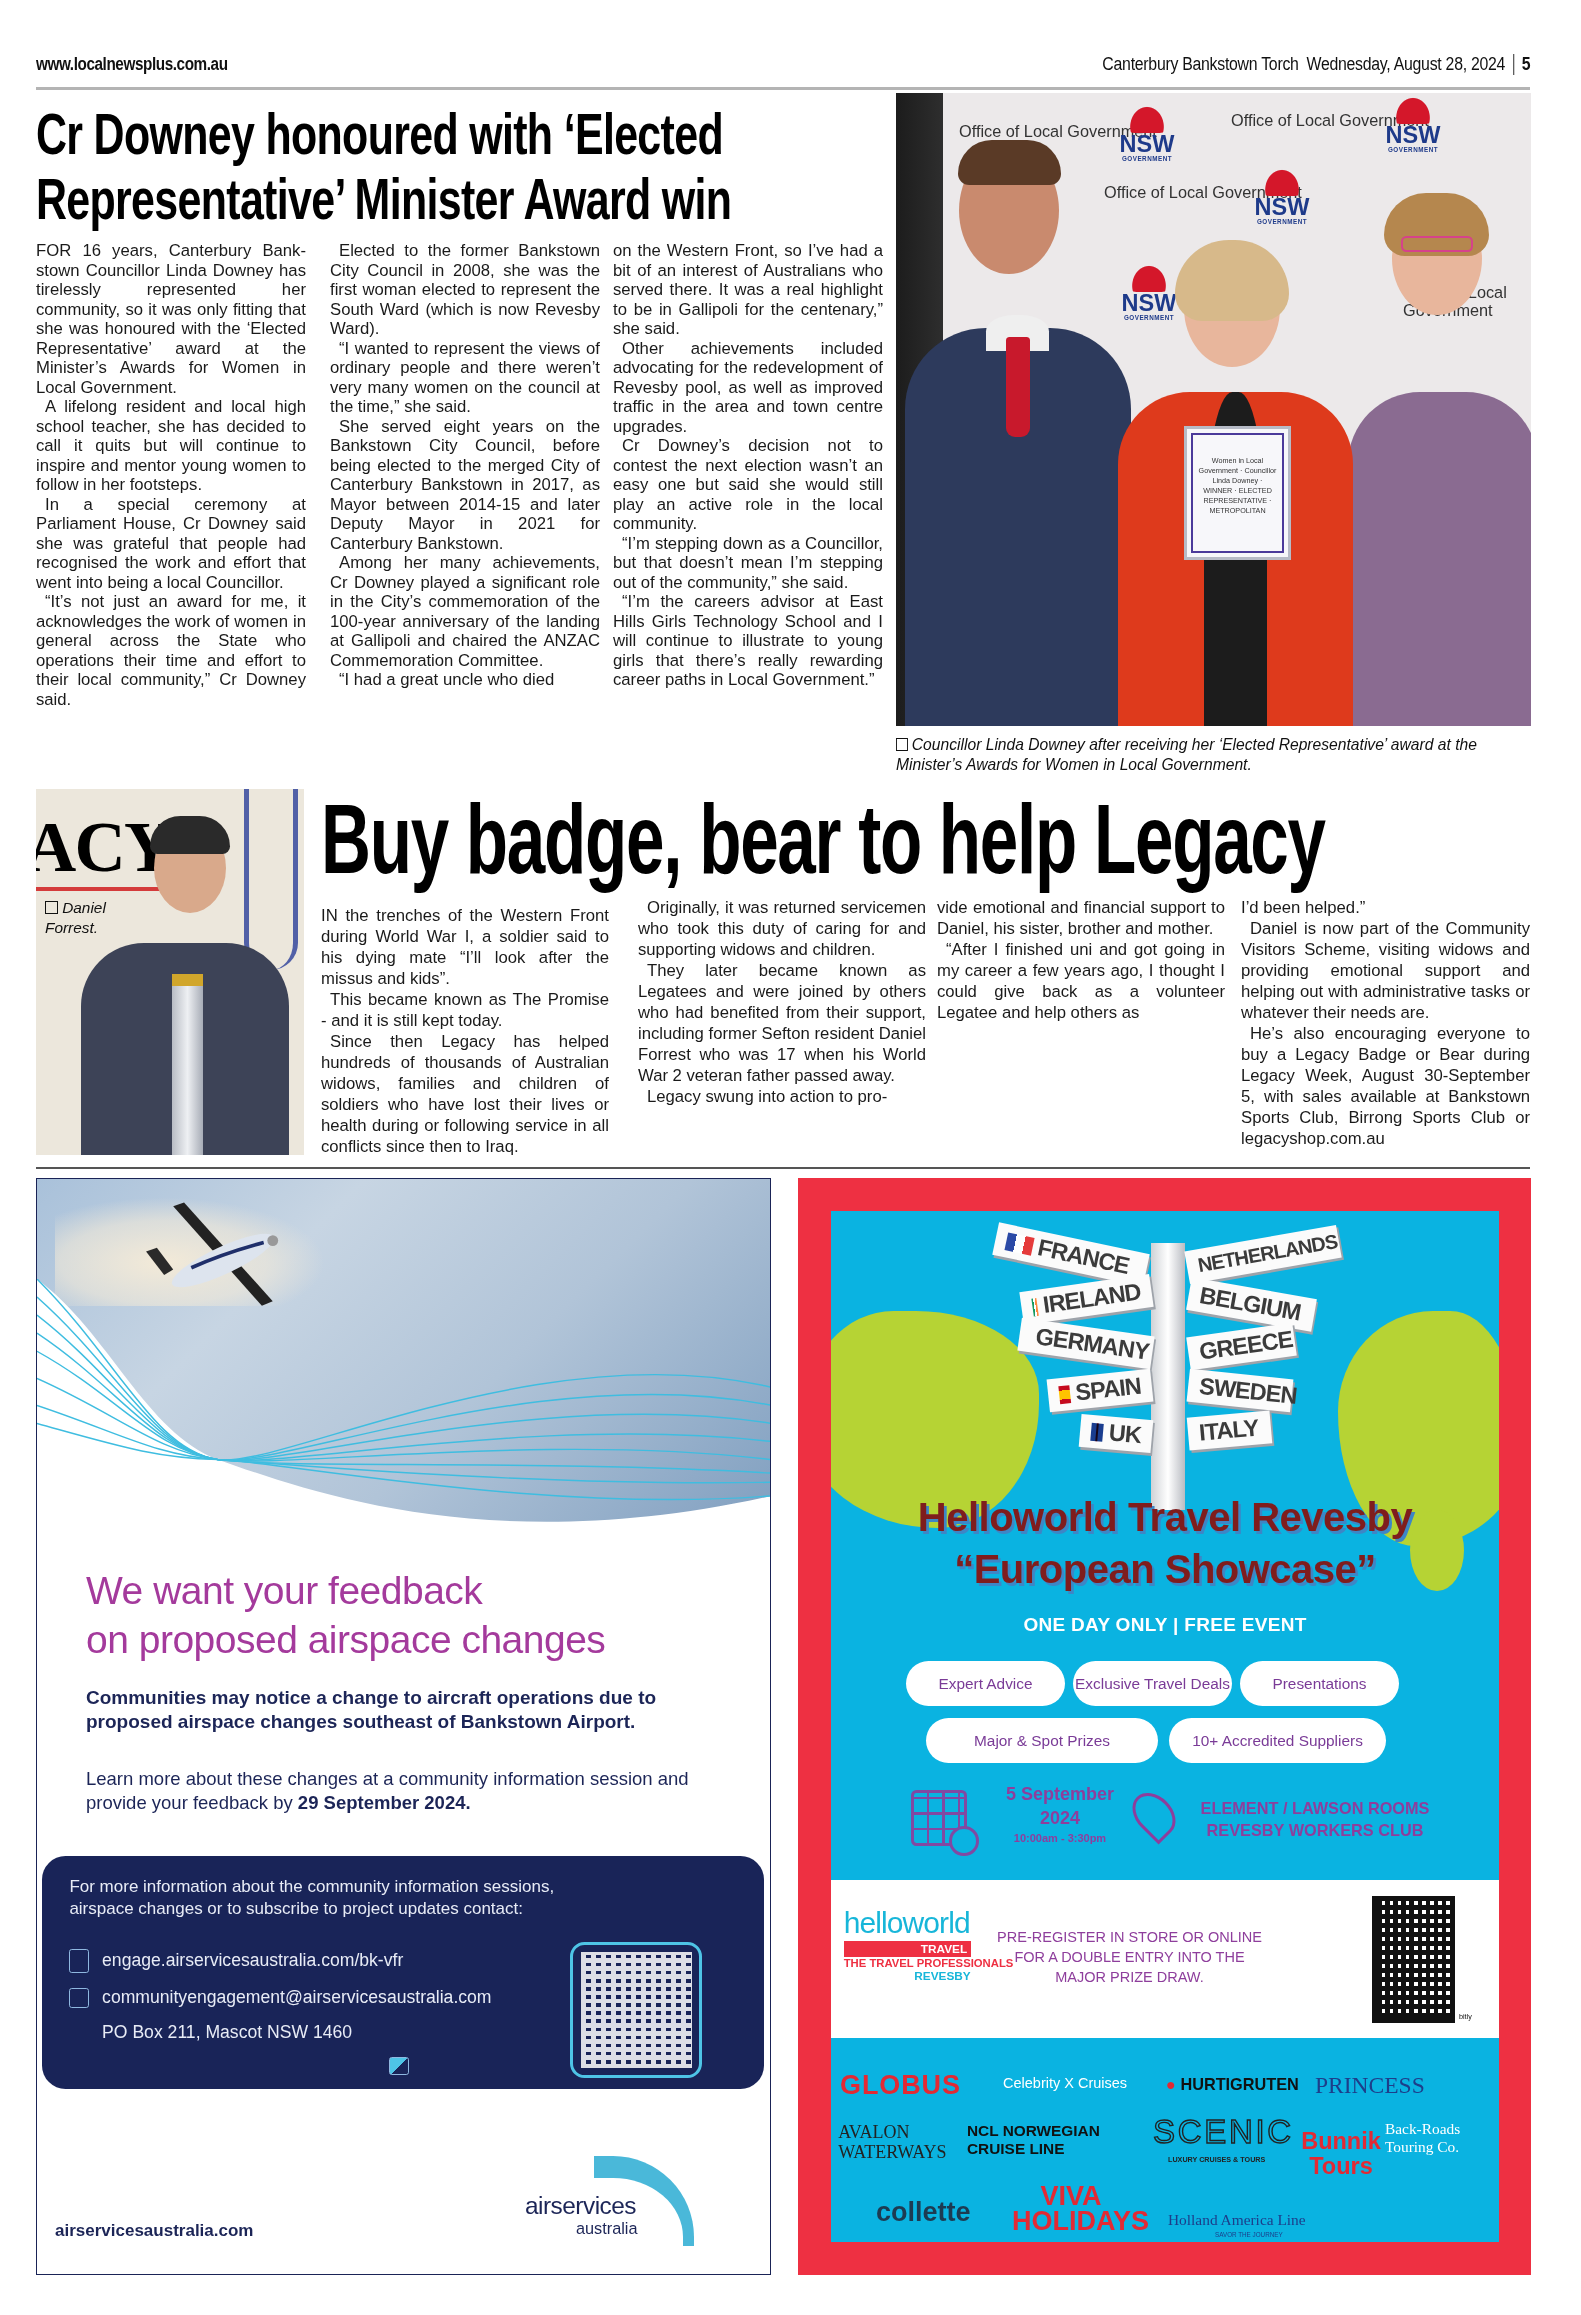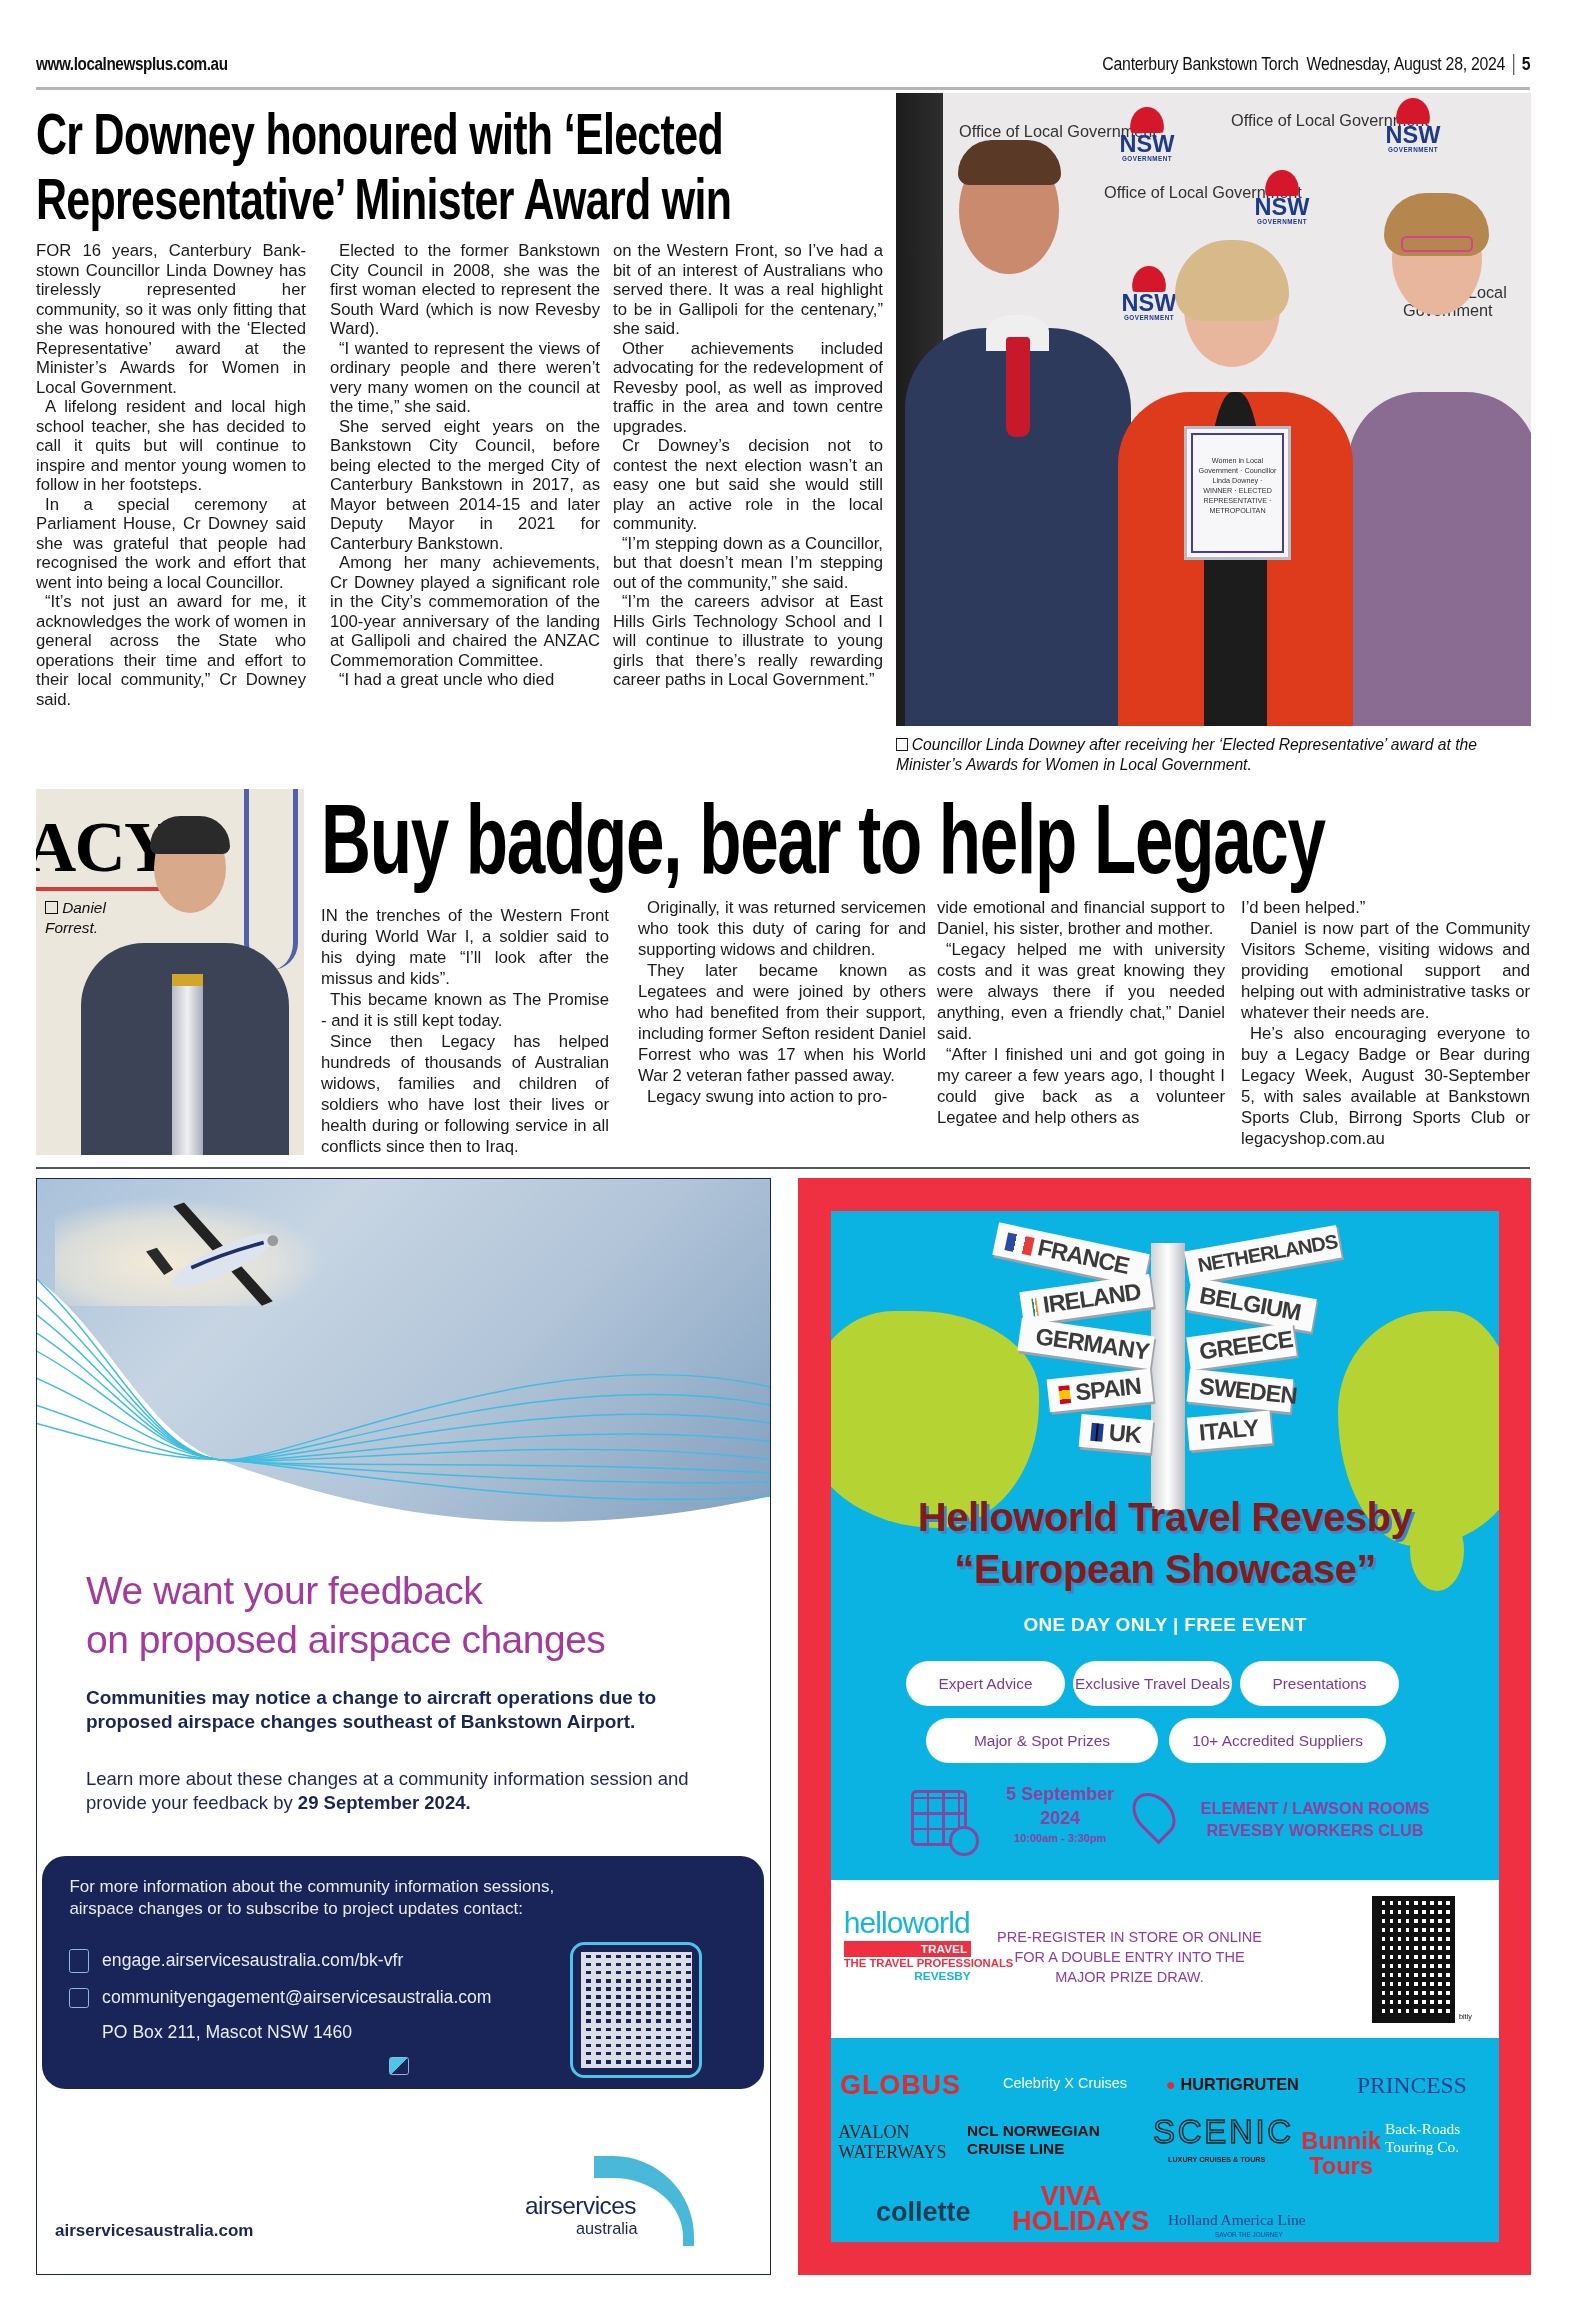--- a/index.html
+++ b/index.html
@@ -245,21 +245,20 @@
   <p>This became known as The Promise - and it is still kept today.</p>
   <p>Since then Legacy has helped hundreds of thousands of Australian widows, families and children of soldiers who have lost their lives or health during or following service in all conflicts since then to Iraq.</p>
 </div>
 <div class="abs leg l2">
   <p>Originally, it was returned servicemen who took this duty of caring for and supporting widows and children.</p>
   <p>They later became known as Legatees and were joined by others who had benefited from their support, including former Sefton resident Daniel Forrest who was 17 when his World War 2 veteran father passed away.</p>
   <p>Legacy swung into action to pro-</p>
 </div>
 <div class="abs leg l3">
   <p class="first">vide emotional and financial support to Daniel, his sister, brother and mother.</p>
-  <p>“Legacy helped me with university costs and it was great knowing they were always there if you needed anything, even a friendly chat,” Daniel said.</p>
   <p>“After I finished uni and got going in my career a few years ago, I thought I could give back as a volunteer Legatee and help others as</p>
 </div>
 <div class="abs leg l4">
   <p class="first">I’d been helped.”</p>
   <p>Daniel is now part of the Community Visitors Scheme, visiting widows and providing emotional support and helping out with administrative tasks or whatever their needs are.</p>
   <p>He’s also encouraging everyone to buy a Legacy Badge or Bear during Legacy Week, August 30-September 5, with sales available at Bankstown Sports Club, Birrong Sports Club or legacyshop.com.au</p>
 </div>
 
 <div class="abs rule2"></div>
 
@@ -399,21 +398,21 @@
       </div>
       <div class="prereg">PRE-REGISTER IN STORE OR ONLINE FOR A DOUBLE ENTRY INTO THE MAJOR PRIZE DRAW.</div>
       <div class="qr2"></div>
       <div class="bitly">bitly</div>
     </div>
 
     <div class="brands" style="top:837px;">
       <div class="brand" style="left:9px;top:22px;font-size:27px;font-weight:bold;color:#e22a34;letter-spacing:0.9px;">GLOBUS</div>
       <div class="brand" style="left:172px;top:27px;font-size:14.5px;color:#fff;">Celebrity X Cruises</div>
       <div class="brand" style="left:335px;top:27px;font-size:16.3px;font-weight:bold;color:#111;"><span style="color:#e22a34;">●</span> <span>HURTIGRUTEN</span></div>
-      <div class="brand" style="left:526px;top:23.5px;font-family:'Liberation Serif',serif;font-size:23.5px;color:#1d3e8a;text-align:right;">PRINCESS</div>
+      <div class="brand" style="left:484px;top:23.5px;font-family:'Liberation Serif',serif;font-size:23.5px;color:#1d3e8a;text-align:right;">PRINCESS</div>
       <div class="brand" style="left:7.2px;top:74px;width:127px;font-family:'Liberation Serif',serif;font-size:18px;color:#222;line-height:20px;white-space:normal;">AVALON WATERWAYS</div>
       <div class="brand" style="left:136px;top:74px;width:163px;font-size:15.4px;font-weight:bold;color:#111;line-height:18px;white-space:normal;">NCL NORWEGIAN CRUISE LINE</div>
       <div class="brand" style="left:322px;top:65px;font-size:33px;color:transparent;-webkit-text-stroke:1.4px #222;letter-spacing:2.7px;">SCENIC</div>
       <div class="brand" style="left:337px;top:107px;font-size:7.2px;font-weight:bold;color:#222;">LUXURY CRUISES &amp; TOURS</div>
       <div class="brand" style="left:470px;top:81px;width:80px;font-size:23.5px;font-weight:bold;color:#e22a34;line-height:25px;white-space:normal;text-align:center;">Bunnik Tours</div>
       <div class="brand" style="left:554px;top:72px;width:100px;font-family:'Liberation Serif',serif;font-size:15.4px;color:#fff;line-height:18px;white-space:normal;">Back-Roads Touring Co.</div>
       <div class="brand" style="left:45px;top:149px;font-size:27px;font-weight:bold;color:#1d3b52;">collette</div>
       <div class="brand" style="left:181px;top:136px;width:118px;font-size:27px;font-weight:bold;color:#e22a34;line-height:25px;white-space:normal;text-align:center;">VIVA HOLIDAYS</div>
       <div class="brand" style="left:337px;top:163px;font-family:'Liberation Serif',serif;font-size:15.4px;color:#1d3e8a;">Holland America Line</div>
       <div class="brand" style="left:384px;top:183px;font-size:6.3px;color:#1d3e8a;">SAVOR THE JOURNEY</div>

